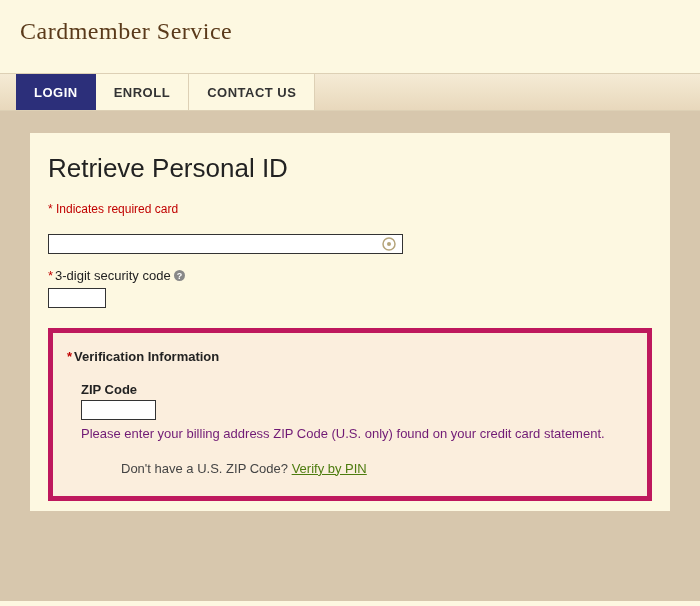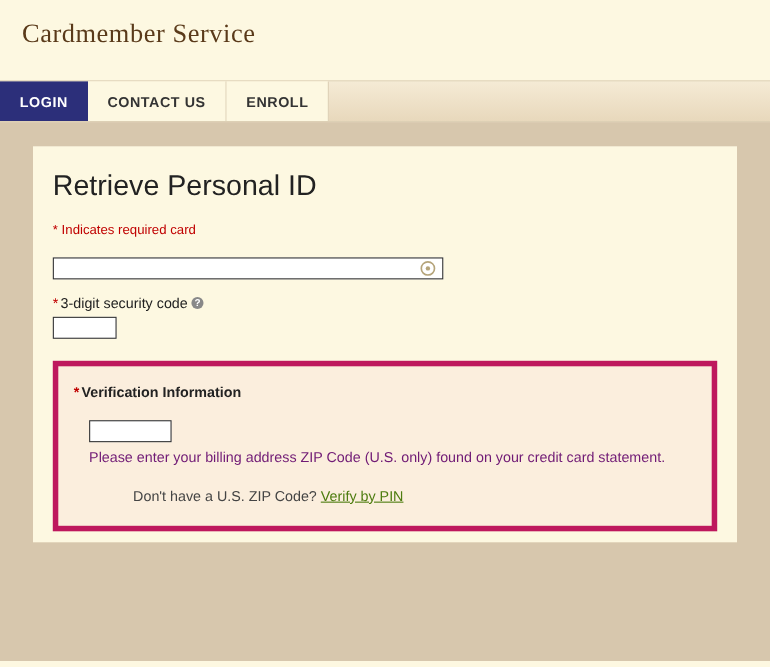--- a/index.html
+++ b/index.html
@@ -14,20 +14,21 @@
     .brand {
       font-family: Georgia, 'Times New Roman', serif;
       font-size: 24px;
       color: #5a3a1a;
       letter-spacing: 0.5px;
     }
     .nav-wrapper {
       background: linear-gradient(to bottom, #f5ebd5 0%, #e8d8bc 100%);
       border-top: 1px solid #ddd0b5;
       border-bottom: 1px solid #ddd0b5;
+      padding-left: 16px;
     }
     .nav {
       display: flex;
       height: 36px;
     }
     .nav-tab {
       display: flex;
       align-items: center;
       padding: 0 18px;
       font-size: 13px;
@@ -153,22 +154,22 @@
 </head>
 <body>
 
 <div class="header">
   <div class="brand">Cardmember Service</div>
 </div>
 
 <div class="nav-wrapper">
   <div class="nav">
     <div class="nav-tab active">LOGIN</div>
+    <div class="nav-tab">ENROLL</div>
     <div class="nav-tab">CONTACT US</div>
-    <div class="nav-tab">ENROLL</div>
   </div>
 </div>
 
 <div class="content-bg">
   <div class="panel">
     <h1 class="page-title">Retrieve Personal ID</h1>
     <div class="required-note">* <span>Indicates required card</span></div>
 
     <div class="field-group">
       <div class="cc-wrap">
@@ -187,20 +188,21 @@
               <circle cx="6.5" cy="6.5" r="5.5" fill="#888"></circle>
               <text x="6.5" y="9.5" text-anchor="middle" font-size="9" fill="#fff" font-weight="bold">?</text>
             </svg></span></label>
       <input type="text" class="text-input input-small" value="" style="">
     </div>
 
 
     <div class="verification-box">
       <div class="verify-title"><span class="asterisk">*</span><span>Verification Information</span></div>
       <div class="zip-section">
+        <label class="field-label field-label-bold">ZIP Code</label>
         <input type="text" class="text-input input-zip" value="" style="">
         <div class="zip-help">Please enter your billing address ZIP Code (U.S. only) found on your credit card statement.</div>
         <div class="pin-line"><span>Don't have a U.S. ZIP Code? </span><a class="link">Verify by PIN</a></div>
       </div>
     </div>
 
   </div>
 </div>
 
 </body></html>

